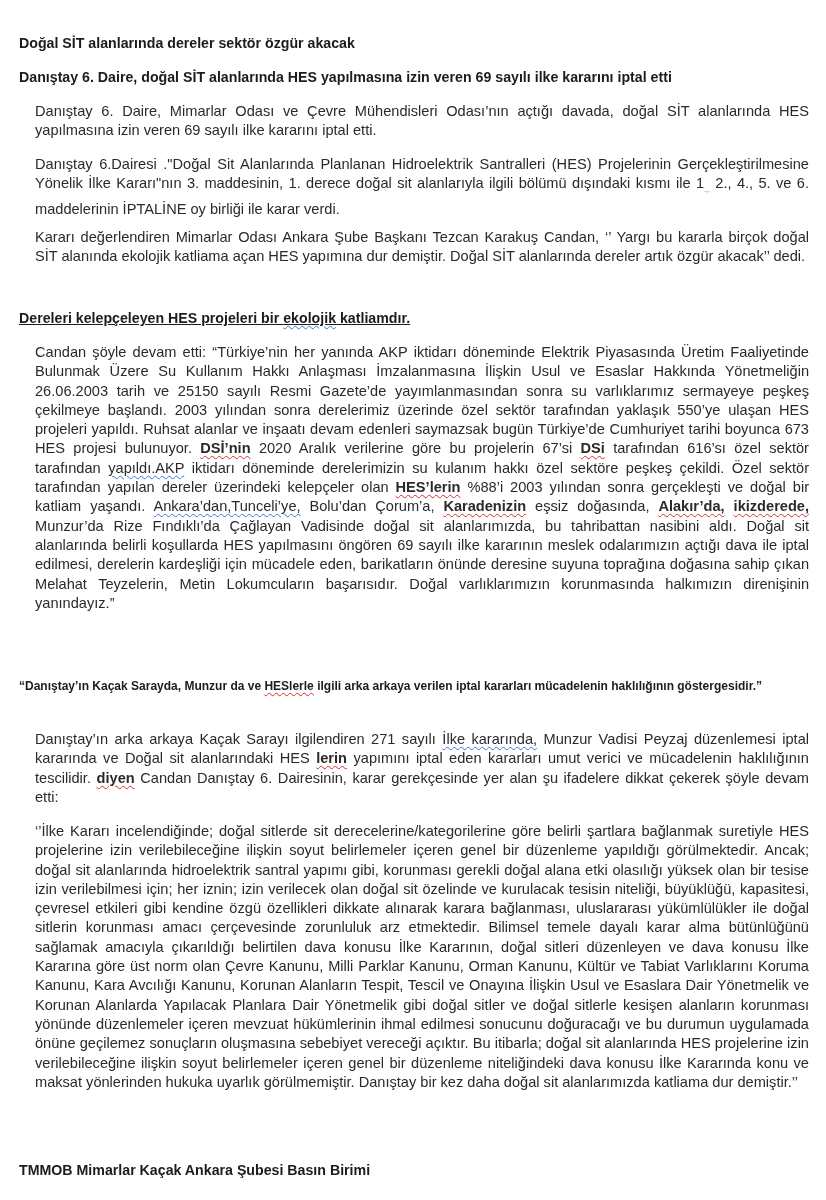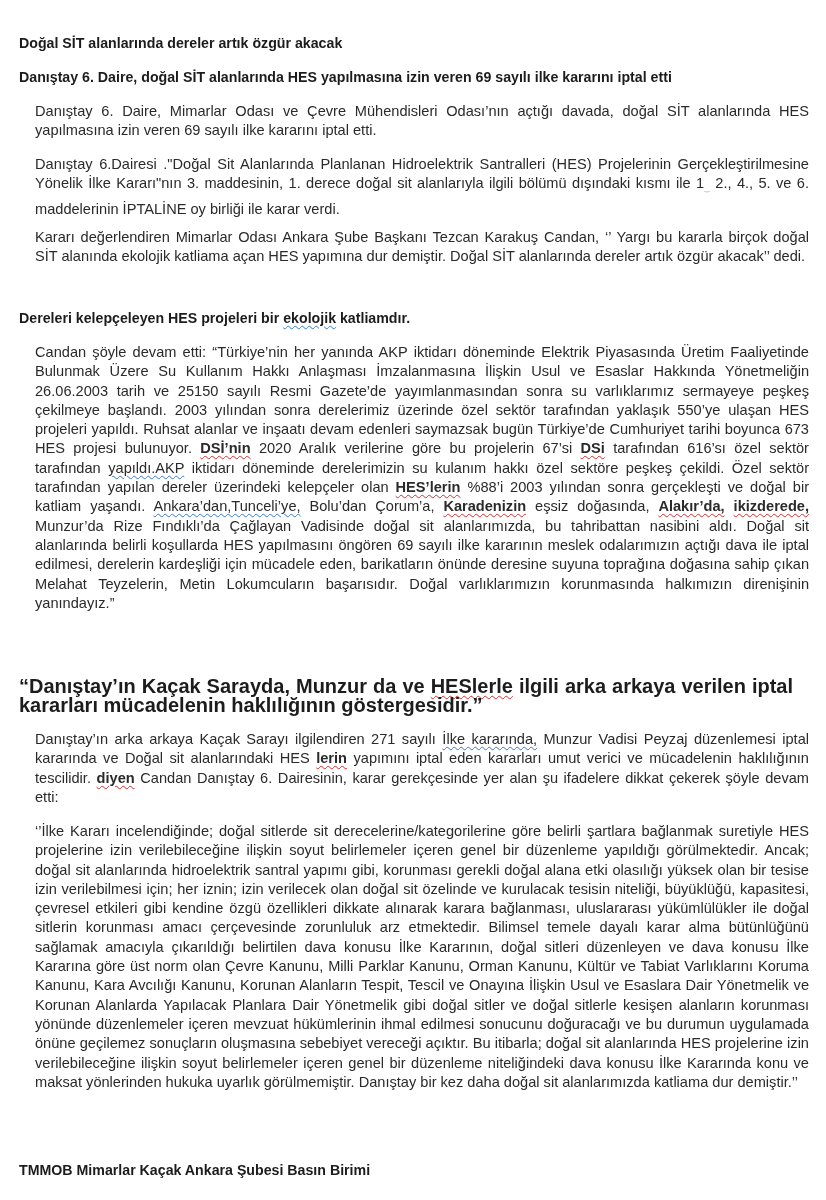--- a/index.html
+++ b/index.html
@@ -10,36 +10,36 @@
   .page { position: absolute; left: 19px; top: 0; width: 774px; }
   .h { font-weight: bold; font-size: 14.2px; color: #1c1c1c; position: absolute; left: 0; white-space: nowrap; }
   .p {
     position: absolute; left: 0; width: 774px; font-size: 14.6px; line-height: 19.3px;
     text-align: justify; text-align-last: left; color: #2a2a2a; margin-left: 16px;
   }
   .p.j { text-align: justify; }
   .sq { text-decoration: underline wavy #d03030; text-decoration-thickness: 1px; text-underline-offset: 2px; font-weight: bold; }
   .sqb { text-decoration: underline wavy #3a7ad0; text-decoration-thickness: 1px; text-underline-offset: 2px; }
   .sub { font-size: 7px; vertical-align: sub; color: #3a8a3a; }
-  .h2 { position: absolute; left: 0; width: 774px; font-weight: bold; font-size: 20px; line-height: 19.3px; text-align: justify; text-align-last: left; color: #1c1c1c; }
+  .h2 { position: absolute; left: 0; width: 774px; font-weight: bold; font-size: 12px; line-height: 19.3px; text-align: justify; text-align-last: left; color: #1c1c1c; }
 </style>
 </head>
 <body>
 
 <div class="page">
-  <div class="h" style="top:35px;">Doğal SİT alanlarında  dereler artık özgür akacak</div>
+  <div class="h" style="top:35px;">Doğal SİT alanlarında  dereler sektör özgür akacak</div>
   <div class="h" style="top:69px;">Danıştay 6. Daire, doğal SİT alanlarında HES yapılmasına izin veren 69 sayılı ilke kararını iptal etti</div>
 
   <div class="p" style="top:102px;">Danıştay 6. Daire,  Mimarlar Odası ve Çevre Mühendisleri Odası’nın açtığı davada, doğal SİT alanlarında HES yapılmasına izin veren 69 sayılı ilke kararını iptal etti.</div>
 
   <div class="p" style="top:155px;"><span>Danıştay 6.Dairesi ."Doğal Sit Alanlarında Planlanan Hidroelektrik Santralleri (HES) Projelerinin Gerçekleştirilmesine Yönelik İlke Kararı"nın 3. maddesinin, 1. derece doğal sit alanlarıyla ilgili bölümü dışındaki kısmı ile 1</span><span class="sub">.,.</span><span> 2., 4., 5. ve 6. maddelerinin İPTALİNE oy birliği ile karar verdi.</span></div>
 
   <div class="p" style="top:228px;">Kararı değerlendiren Mimarlar Odası Ankara Şube Başkanı Tezcan Karakuş Candan, ‘’ Yargı bu kararla birçok doğal SİT alanında ekolojik katliama açan HES  yapımına dur demiştir.  Doğal SİT alanlarında dereler artık özgür akacak’’ dedi.</div>
 
-  <div class="h" style="top:310px;"><span>Dereleri kelepçeleyen HES projeleri bir </span><span class="sqb">ekolojik</span><span> katliamdır.</span></div>
+  <div class="h" style="top:310px;text-decoration:underline;"><span>Dereleri kelepçeleyen HES projeleri bir </span><span class="sqb">ekolojik</span><span> katliamdır.</span></div>
 
   <div class="p" style="top:343px;"><span>Candan şöyle devam etti:  “Türkiye’nin her yanında AKP iktidarı döneminde Elektrik Piyasasında Üretim Faaliyetinde Bulunmak Üzere Su Kullanım Hakkı Anlaşması İmzalanmasına İlişkin Usul ve Esaslar Hakkında Yönetmeliğin 26.06.2003 tarih ve 25150 sayılı Resmi Gazete’de yayımlanmasından sonra su varlıklarımız sermayeye peşkeş çekilmeye başlandı. 2003 yılından sonra derelerimiz üzerinde özel sektör tarafından yaklaşık 550’ye ulaşan HES projeleri yapıldı. Ruhsat alanlar ve inşaatı devam edenleri saymazsak bugün Türkiye’de Cumhuriyet tarihi boyunca 673 HES projesi bulunuyor. </span><span class="sq">DSİ’nin</span><span> 2020 Aralık verilerine göre  bu projelerin 67’si </span><span class="sq">DSi</span><span> tarafından 616’sı özel sektör tarafından </span><span class="sqb">yapıldı.AKP</span><span> iktidarı döneminde derelerimizin su kulanım hakkı özel sektöre peşkeş çekildi. Özel sektör tarafından yapılan dereler üzerindeki kelepçeler olan </span><span class="sq">HES’lerin</span><span> %88’i 2003 yılından sonra gerçekleşti ve doğal bir katliam yaşandı. </span><span class="sqb">Ankara’dan,Tunceli’ye,</span><span> Bolu’dan Çorum’a, </span><span class="sq">Karadenizin</span><span> eşsiz doğasında, </span><span class="sq">Alakır’da,</span><span> </span><span class="sq">ikizderede,</span><span> Munzur’da Rize Fındıklı’da Çağlayan Vadisinde  doğal sit alanlarımızda, bu tahribattan nasibini aldı. Doğal sit alanlarında belirli koşullarda HES yapılmasını öngören 69 sayılı ilke kararının meslek odalarımızın açtığı dava ile iptal edilmesi, derelerin kardeşliği için mücadele eden, barikatların önünde deresine suyuna toprağına doğasına sahip çıkan Melahat Teyzelerin, Metin Lokumcuların başarısıdır. Doğal varlıklarımızın korunmasında halkımızın direnişinin yanındayız.”</span></div>
 
   <div class="h2" style="top:677px;"><span>“Danıştay’ın Kaçak Sarayda, Munzur da ve </span><span class="sq">HESlerle</span><span> ilgili arka arkaya verilen iptal kararları mücadelenin haklılığının göstergesidir.”</span></div>
 
   <div class="p" style="top:730px;"><span>Danıştay’ın arka arkaya  Kaçak Sarayı ilgilendiren 271 sayılı </span><span class="sqb">İlke  kararında,</span><span> Munzur Vadisi Peyzaj düzenlemesi iptal kararında ve Doğal sit alanlarındaki HES </span><span class="sq">lerin</span><span> yapımını iptal eden kararları umut verici ve mücadelenin haklılığının tescilidir. </span><span class="sq">diyen</span><span> Candan Danıştay 6. Dairesinin, karar gerekçesinde yer alan şu ifadelere dikkat çekerek şöyle devam etti:</span></div>
 
   <div class="p j" style="top:822px;">  ‘’İlke Kararı incelendiğinde; doğal sitlerde sit derecelerine/kategorilerine göre belirli şartlara bağlanmak suretiyle HES projelerine izin verilebileceğine ilişkin soyut belirlemeler içeren genel bir düzenleme yapıldığı görülmektedir. Ancak; doğal sit alanlarında hidroelektrik santral yapımı gibi, korunması gerekli doğal alana etki olasılığı yüksek olan bir tesise izin verilebilmesi için; her iznin; izin verilecek olan doğal sit özelinde ve kurulacak tesisin niteliği, büyüklüğü, kapasitesi, çevresel etkileri gibi kendine özgü özellikleri dikkate alınarak karara bağlanması, uluslararası yükümlülükler ile doğal sitlerin korunması amacı çerçevesinde zorunluluk arz etmektedir. Bilimsel temele dayalı karar alma bütünlüğünü sağlamak amacıyla çıkarıldığı belirtilen dava konusu İlke Kararının, doğal sitleri düzenleyen ve dava konusu İlke Kararına göre üst norm olan Çevre Kanunu, Milli Parklar Kanunu, Orman Kanunu, Kültür ve Tabiat Varlıklarını Koruma Kanunu, Kara Avcılığı Kanunu, Korunan Alanların Tespit, Tescil ve Onayına İlişkin Usul ve Esaslara Dair Yönetmelik ve Korunan Alanlarda Yapılacak Planlara Dair Yönetmelik gibi doğal sitler ve doğal sitlerle kesişen alanların korunması yönünde düzenlemeler içeren mevzuat hükümlerinin ihmal edilmesi sonucunu doğuracağı ve bu durumun uygulamada önüne geçilemez sonuçların oluşmasına sebebiyet vereceği açıktır. Bu itibarla; doğal sit alanlarında HES projelerine izin verilebileceğine ilişkin soyut belirlemeler içeren genel bir düzenleme niteliğindeki dava konusu İlke Kararında konu ve maksat yönlerinden hukuka uyarlık görülmemiştir. Danıştay bir kez daha doğal sit alanlarımızda katliama dur demiştir.’’</div>
 
   <div class="h" style="top:1162px;">TMMOB Mimarlar Kaçak Ankara Şubesi Basın Birimi</div>

